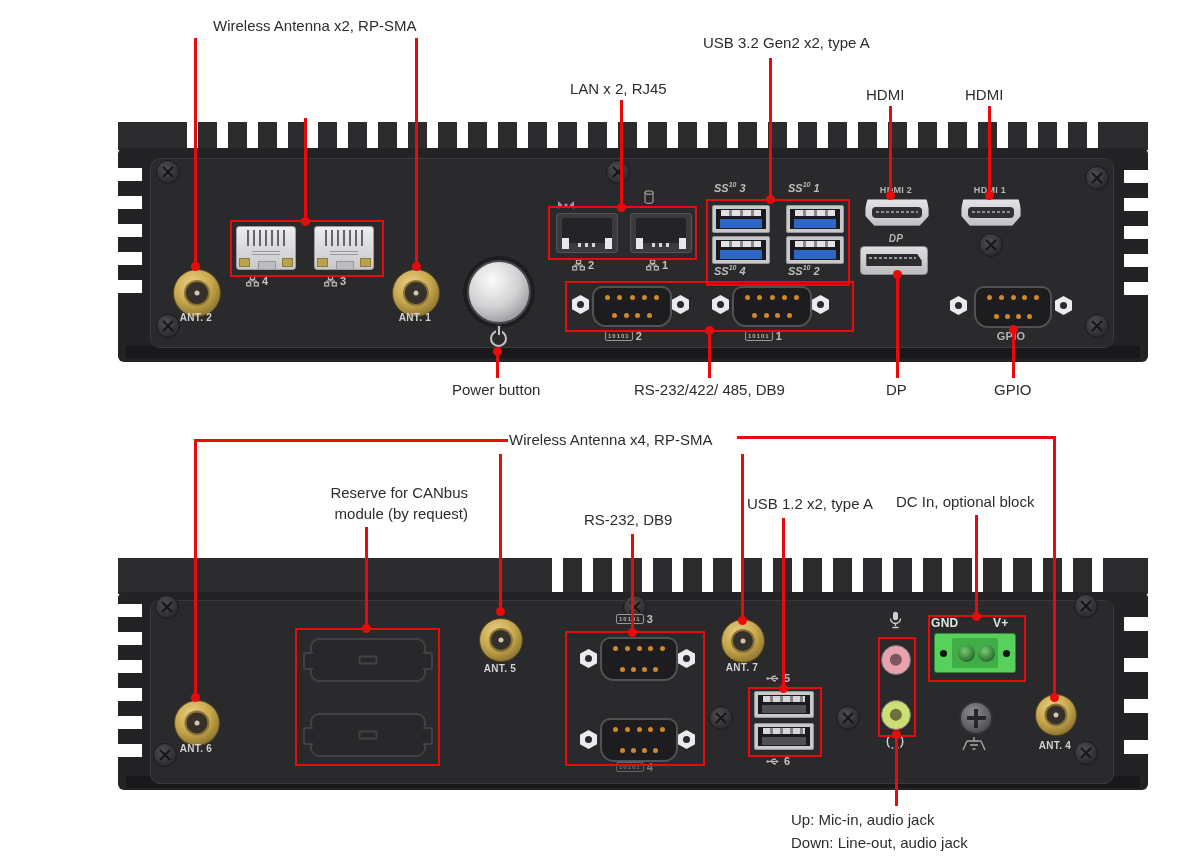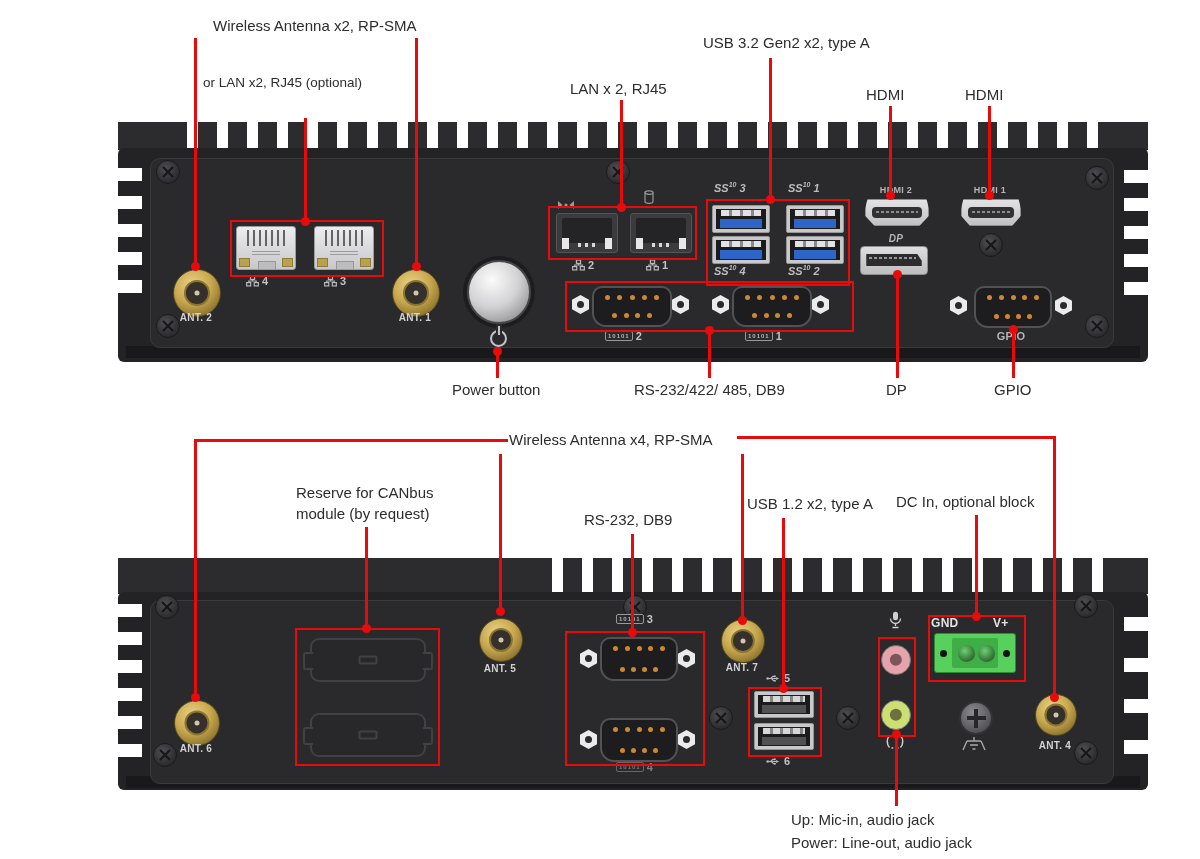--- a/index.html
+++ b/index.html
@@ -340,21 +340,20 @@
       <div class="dot" style="left:493px;top:347px"></div>
     <div class="vline" style="left:708px;top:329px;height:49px"></div>
       <div class="dot" style="left:705px;top:326px"></div>
     <div class="vline" style="left:896px;top:273px;height:105px"></div>
       <div class="dot" style="left:893px;top:270px"></div>
     <div class="vline" style="left:1012px;top:328px;height:50px"></div>
       <div class="dot" style="left:1009px;top:325px"></div>
 
     <div class="callout" style="left:213px;top:17px">Wireless Antenna x2, RP-SMA</div>
     <div class="callout small" style="left:203px;top:73px">
-        <div>or LAN x2, RJ45 (optional)</div>
       </div>
     <div class="callout" style="left:570px;top:80px">LAN x 2, RJ45</div>
     <div class="callout" style="left:703px;top:34px">USB 3.2 Gen2 x2, type A</div>
     <div class="callout" style="left:866px;top:86px">HDMI</div>
     <div class="callout" style="left:965px;top:86px">HDMI</div>
     <div class="callout" style="left:452px;top:381px">Power button</div>
     <div class="callout" style="left:634px;top:381px">RS-232/422/ 485, DB9</div>
     <div class="callout" style="left:886px;top:381px">DP</div>
     <div class="callout" style="left:994px;top:381px">GPIO</div>
   </div>
@@ -548,26 +547,26 @@
     <div class="vline" style="left:631px;top:534px;height:98px"></div>
       <div class="dot" style="left:628px;top:628px"></div>
     <div class="vline" style="left:782px;top:518px;height:170px"></div>
       <div class="dot" style="left:779px;top:684px"></div>
     <div class="vline" style="left:975px;top:515px;height:101px"></div>
       <div class="dot" style="left:972px;top:612px"></div>
     <div class="vline" style="left:895px;top:733px;height:73px"></div>
       <div class="dot" style="left:892px;top:730px"></div>
 
     <div class="callout" style="left:509px;top:431px">Wireless Antenna x4, RP-SMA</div>
-    <div class="callout" style="left:296px;top:482px;width:172px;text-align:left;white-space:normal;line-height:21px">
+    <div class="callout" style="left:296px;top:482px;width:172px;text-align:right;white-space:normal;line-height:21px">
         <div>Reserve for CANbus</div>
         <div>module (by request)</div>
       </div>
     <div class="callout" style="left:584px;top:511px">RS-232, DB9</div>
     <div class="callout" style="left:747px;top:495px">USB 1.2 x2, type A</div>
     <div class="callout" style="left:896px;top:493px">DC In, optional block</div>
     <div class="callout" style="left:791px;top:808px;line-height:23px">
         <div>Up: Mic-in, audio jack</div>
-        <div>Power: Line-out, audio jack</div>
+        <div>Down: Line-out, audio jack</div>
       </div>
   </div>
 
 </div>
 
 </body></html>

